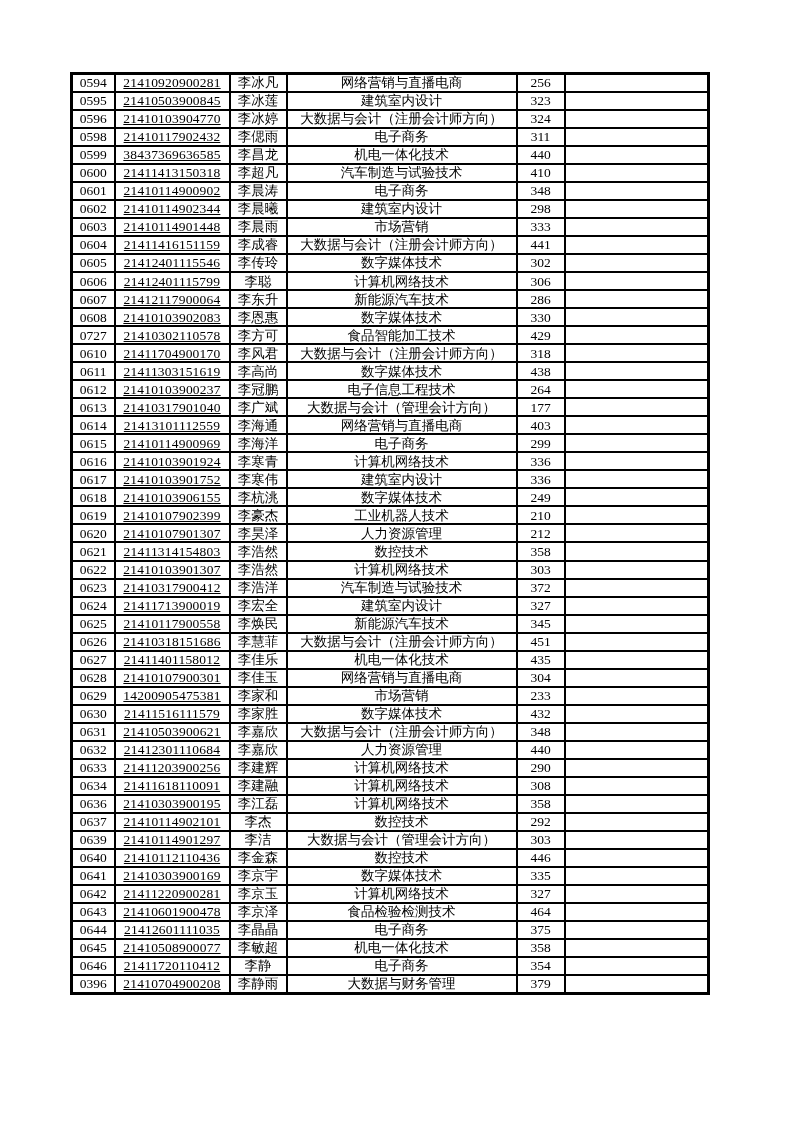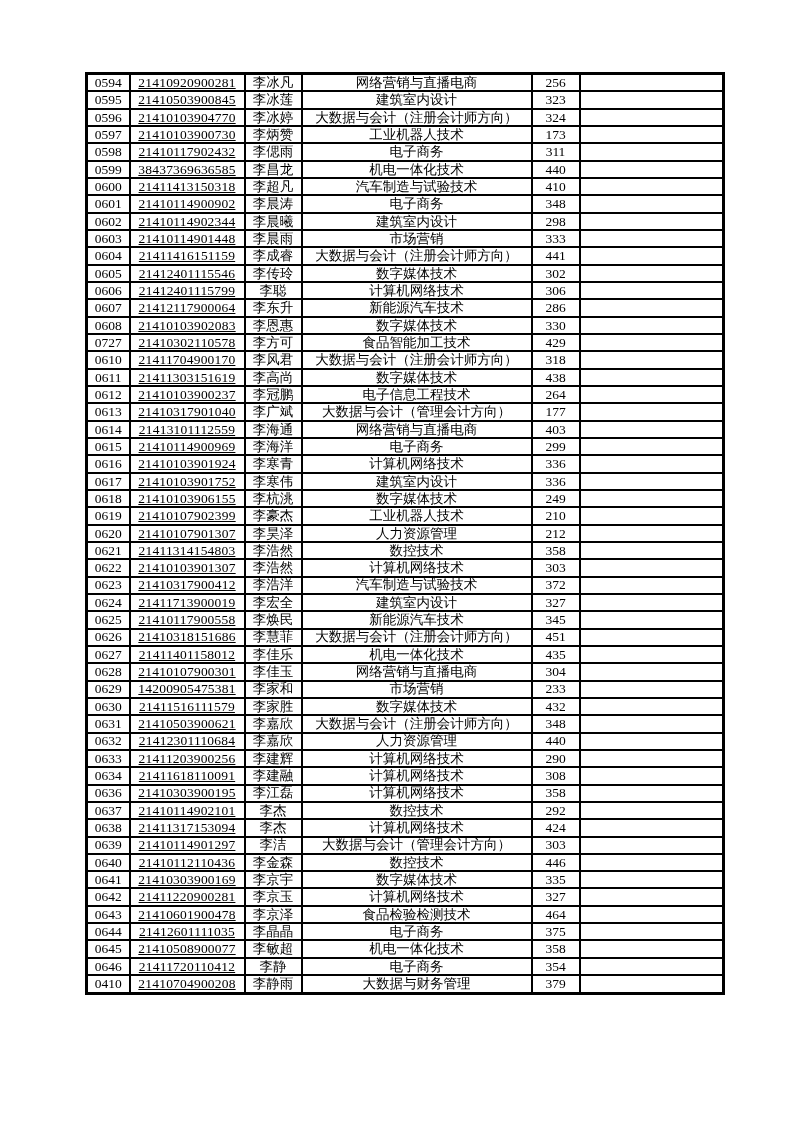--- a/index.html
+++ b/index.html
@@ -9,21 +9,21 @@
     font-family: "Liberation Serif", "DejaVu Serif", serif;
   }
   .page {
     position: relative;
     width: 793px; height: 1122px;
     background: #ffffff;
     overflow: hidden;
   }
   table.score-table {
     position: absolute;
-    left: 85px; top: 72px;
+    left: 70px; top: 72px;
     width: 637px; height: 923px;
     border-collapse: collapse;
     table-layout: fixed;
     border: 3px solid #000000;
   }
   table.score-table td {
     border: 2px solid #000000;
     text-align: center;
     vertical-align: middle;
     font-size: 13.5px;
@@ -73,28 +73,20 @@
         </tr>
         <tr>
           <td class="col-seq">0596</td>
           <td class="col-id">21410103904770</td>
           <td class="col-name">李冰婷</td>
           <td class="col-major">大数据与会计（注册会计师方向）</td>
           <td class="col-score">324</td>
           <td class="col-blank"></td>
         </tr>
         <tr>
-          <td class="col-seq">0597</td>
-          <td class="col-id">21410103900730</td>
-          <td class="col-name">李炳赞</td>
-          <td class="col-major">工业机器人技术</td>
-          <td class="col-score">173</td>
-          <td class="col-blank"></td>
-        </tr>
-        <tr>
           <td class="col-seq">0598</td>
           <td class="col-id">21410117902432</td>
           <td class="col-name">李偲雨</td>
           <td class="col-major">电子商务</td>
           <td class="col-score">311</td>
           <td class="col-blank"></td>
         </tr>
         <tr>
           <td class="col-seq">0599</td>
           <td class="col-id">38437369636585</td>
@@ -393,28 +385,20 @@
         </tr>
         <tr>
           <td class="col-seq">0637</td>
           <td class="col-id">21410114902101</td>
           <td class="col-name">李杰</td>
           <td class="col-major">数控技术</td>
           <td class="col-score">292</td>
           <td class="col-blank"></td>
         </tr>
         <tr>
-          <td class="col-seq">0638</td>
-          <td class="col-id">21411317153094</td>
-          <td class="col-name">李杰</td>
-          <td class="col-major">计算机网络技术</td>
-          <td class="col-score">424</td>
-          <td class="col-blank"></td>
-        </tr>
-        <tr>
           <td class="col-seq">0639</td>
           <td class="col-id">21410114901297</td>
           <td class="col-name">李洁</td>
           <td class="col-major">大数据与会计（管理会计方向）</td>
           <td class="col-score">303</td>
           <td class="col-blank"></td>
         </tr>
         <tr>
           <td class="col-seq">0640</td>
           <td class="col-id">21410112110436</td>
@@ -465,21 +449,21 @@
         </tr>
         <tr>
           <td class="col-seq">0646</td>
           <td class="col-id">21411720110412</td>
           <td class="col-name">李静</td>
           <td class="col-major">电子商务</td>
           <td class="col-score">354</td>
           <td class="col-blank"></td>
         </tr>
         <tr>
-          <td class="col-seq">0410</td>
+          <td class="col-seq">0396</td>
           <td class="col-id">21410704900208</td>
           <td class="col-name">李静雨</td>
           <td class="col-major">大数据与财务管理</td>
           <td class="col-score">379</td>
           <td class="col-blank"></td>
         </tr>
       </tbody>
   </table>
 </div>
 

